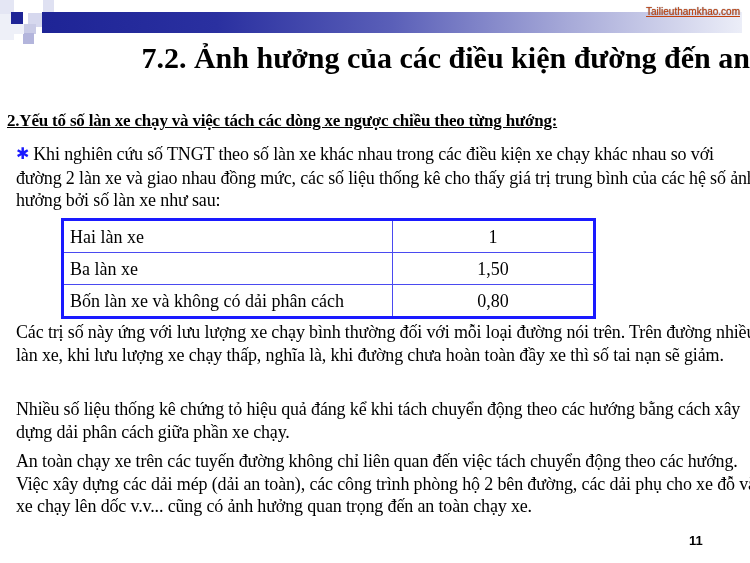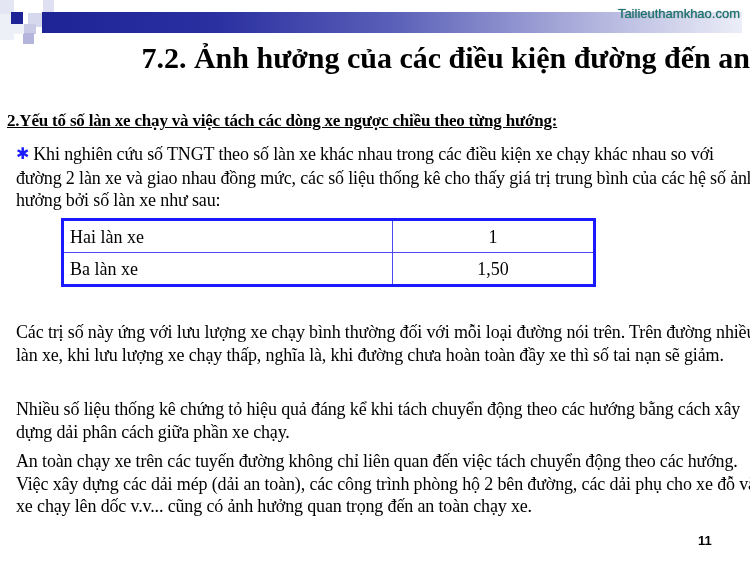--- a/index.html
+++ b/index.html
@@ -11,23 +11,24 @@
     }
     .deco { position: absolute; }
     .sq { position: absolute; }
     .banner {
       position: absolute; left: 42px; top: 12px; width: 700px; height: 21px;
       background: linear-gradient(90deg, #1e2496 0%, #2a30a0 25%, #5a5fb8 50%, #a6a9d8 75%, #eceef8 100%);
     }
     .watermark {
       position: absolute; right: 10px; top: 6px;
       font-family: "Liberation Sans", "DejaVu Sans", sans-serif;
-      font-size: 13px; color: #0f766e;
+      font-size: 10px; color: #c2410c;
       text-shadow: 0 0 1px #9a9aa6, 0 0 1px #9a9aa6;
       letter-spacing: 0px;
+      text-decoration: underline;
     }
     .title {
       position: absolute; left: 0; top: 38px; width: 750px;
       text-align: right; font-weight: bold; font-size: 30px; line-height: 40px;
     }
     .subheading {
       position: absolute; left: 7px; top: 110px;
       font-weight: bold; font-size: 17px; text-decoration: underline; line-height: 22px;
       letter-spacing: -0.2px;
       text-align: center;
@@ -42,21 +43,21 @@
       border-collapse: collapse; border: 3px solid #1a1aff;
       font-size: 18px;
     }
     table.coef td {
       border: 1px solid #4a4af0; height: 31px; padding: 0 6px; line-height: 22px;
     }
     table.coef td.val { text-align: center; width: 188px; }
     .page-num {
       position: absolute; left: 689px; top: 533px;
       font-family: "Liberation Sans", "DejaVu Sans", sans-serif;
-      font-weight: bold; font-size: 13px; margin-left: 9px;
+      font-weight: bold; font-size: 13px;
     }
   </style>
 </head>
 <body>
 
 <div class="deco">
   <div class="sq" style="left:0;top:0;width:14px;height:14px;background:#e4e6f4;"></div>
   <div class="sq" style="left:0;top:14px;width:14px;height:26px;background:#eef0f8;"></div>
   <div class="sq" style="left:11px;top:12px;width:12px;height:12px;background:#1e2496;"></div>
   <div class="sq" style="left:28px;top:13px;width:14px;height:14px;background:#d6d8ee;"></div>
@@ -81,20 +82,24 @@
 <table class="coef">
   <tbody>
       <tr>
     <td>Hai làn xe</td>
     <td class="val">1</td>
   </tr>
   <tr>
     <td>Ba làn xe</td>
     <td class="val">1,50</td>
   </tr>
+  <tr>
+    <td>Bốn làn xe và không có dải phân cách</td>
+    <td class="val">0,80</td>
+  </tr>
 </tbody>
   </table>
 
 <div class="para" style="top:321px;width:745px;"> Các trị số này ứng với lưu lượng xe chạy bình thường đối với mỗi loại đường nói trên. Trên đường nhiều làn xe, khi lưu lượng xe chạy thấp, nghĩa là, khi đường chưa hoàn toàn đầy xe thì số tai nạn sẽ giảm.</div>
 <div class="para" style="top:398px;"> Nhiều số liệu thống kê chứng tỏ hiệu quả đáng kể khi tách chuyển động theo các hướng bằng cách xây dựng dải phân cách giữa phần xe chạy.</div>
 <div class="para" style="top:450px;"> An toàn chạy xe trên các tuyến đường không chỉ liên quan đến việc tách chuyển động theo các hướng. Việc xây dựng các dải mép (dải an toàn), các công trình phòng hộ 2 bên đường, các dải phụ cho xe đỗ và xe chạy lên dốc v.v... cũng có ảnh hưởng quan trọng đến an toàn chạy xe.</div>
 
 <div class="page-num">11</div>
 
 </body></html>

